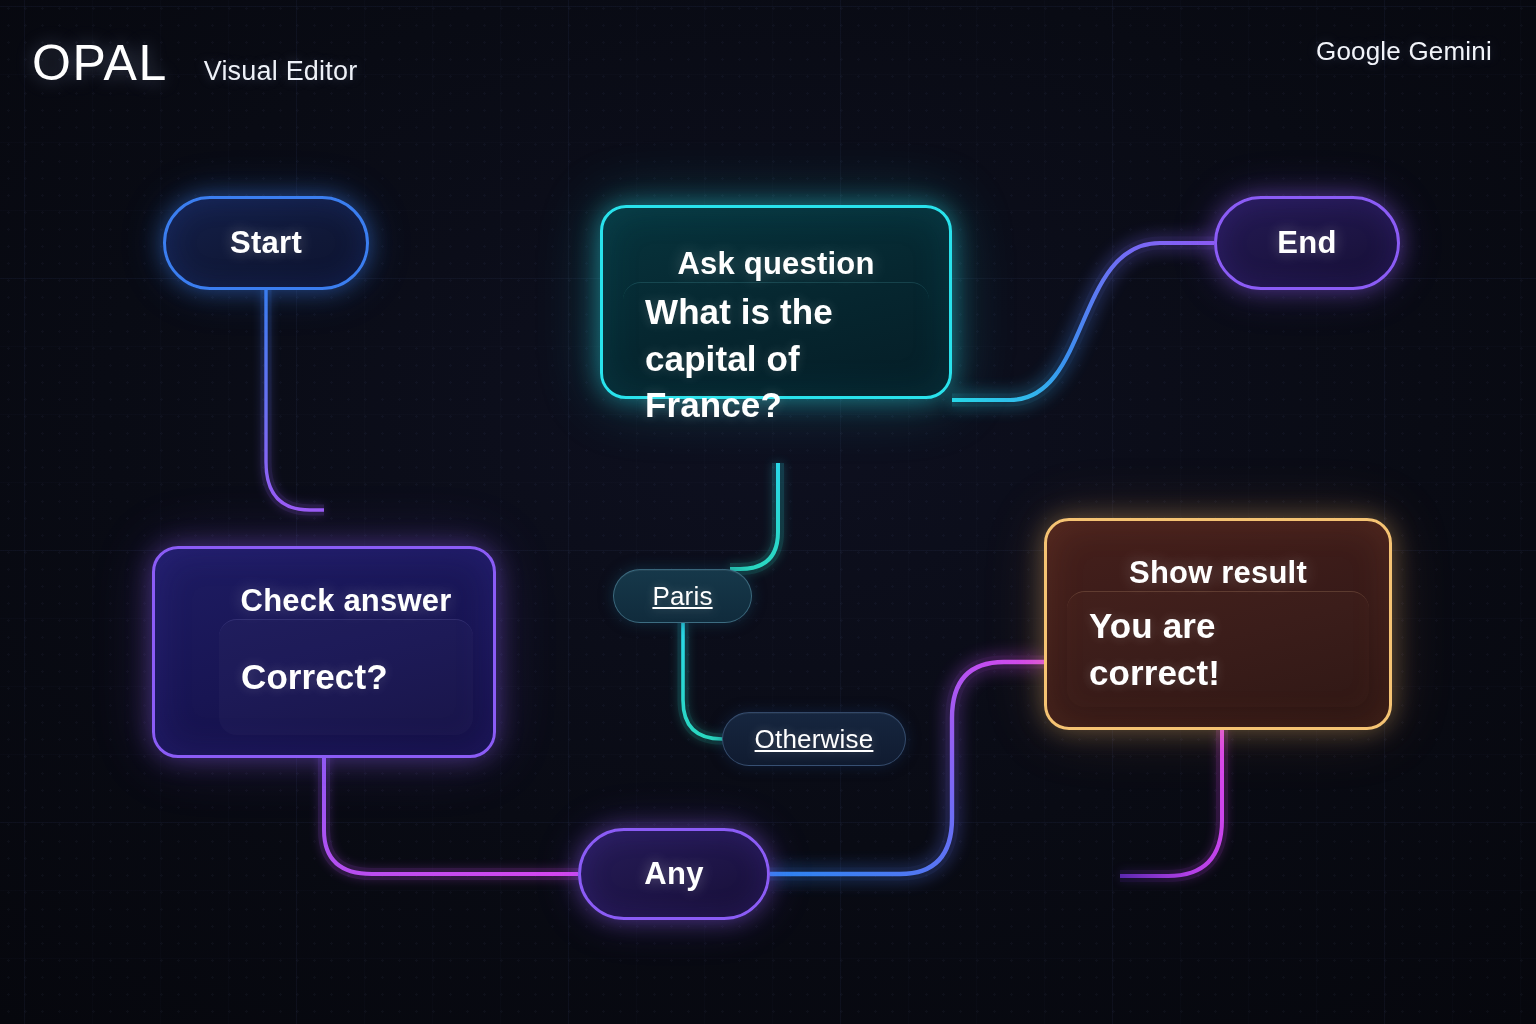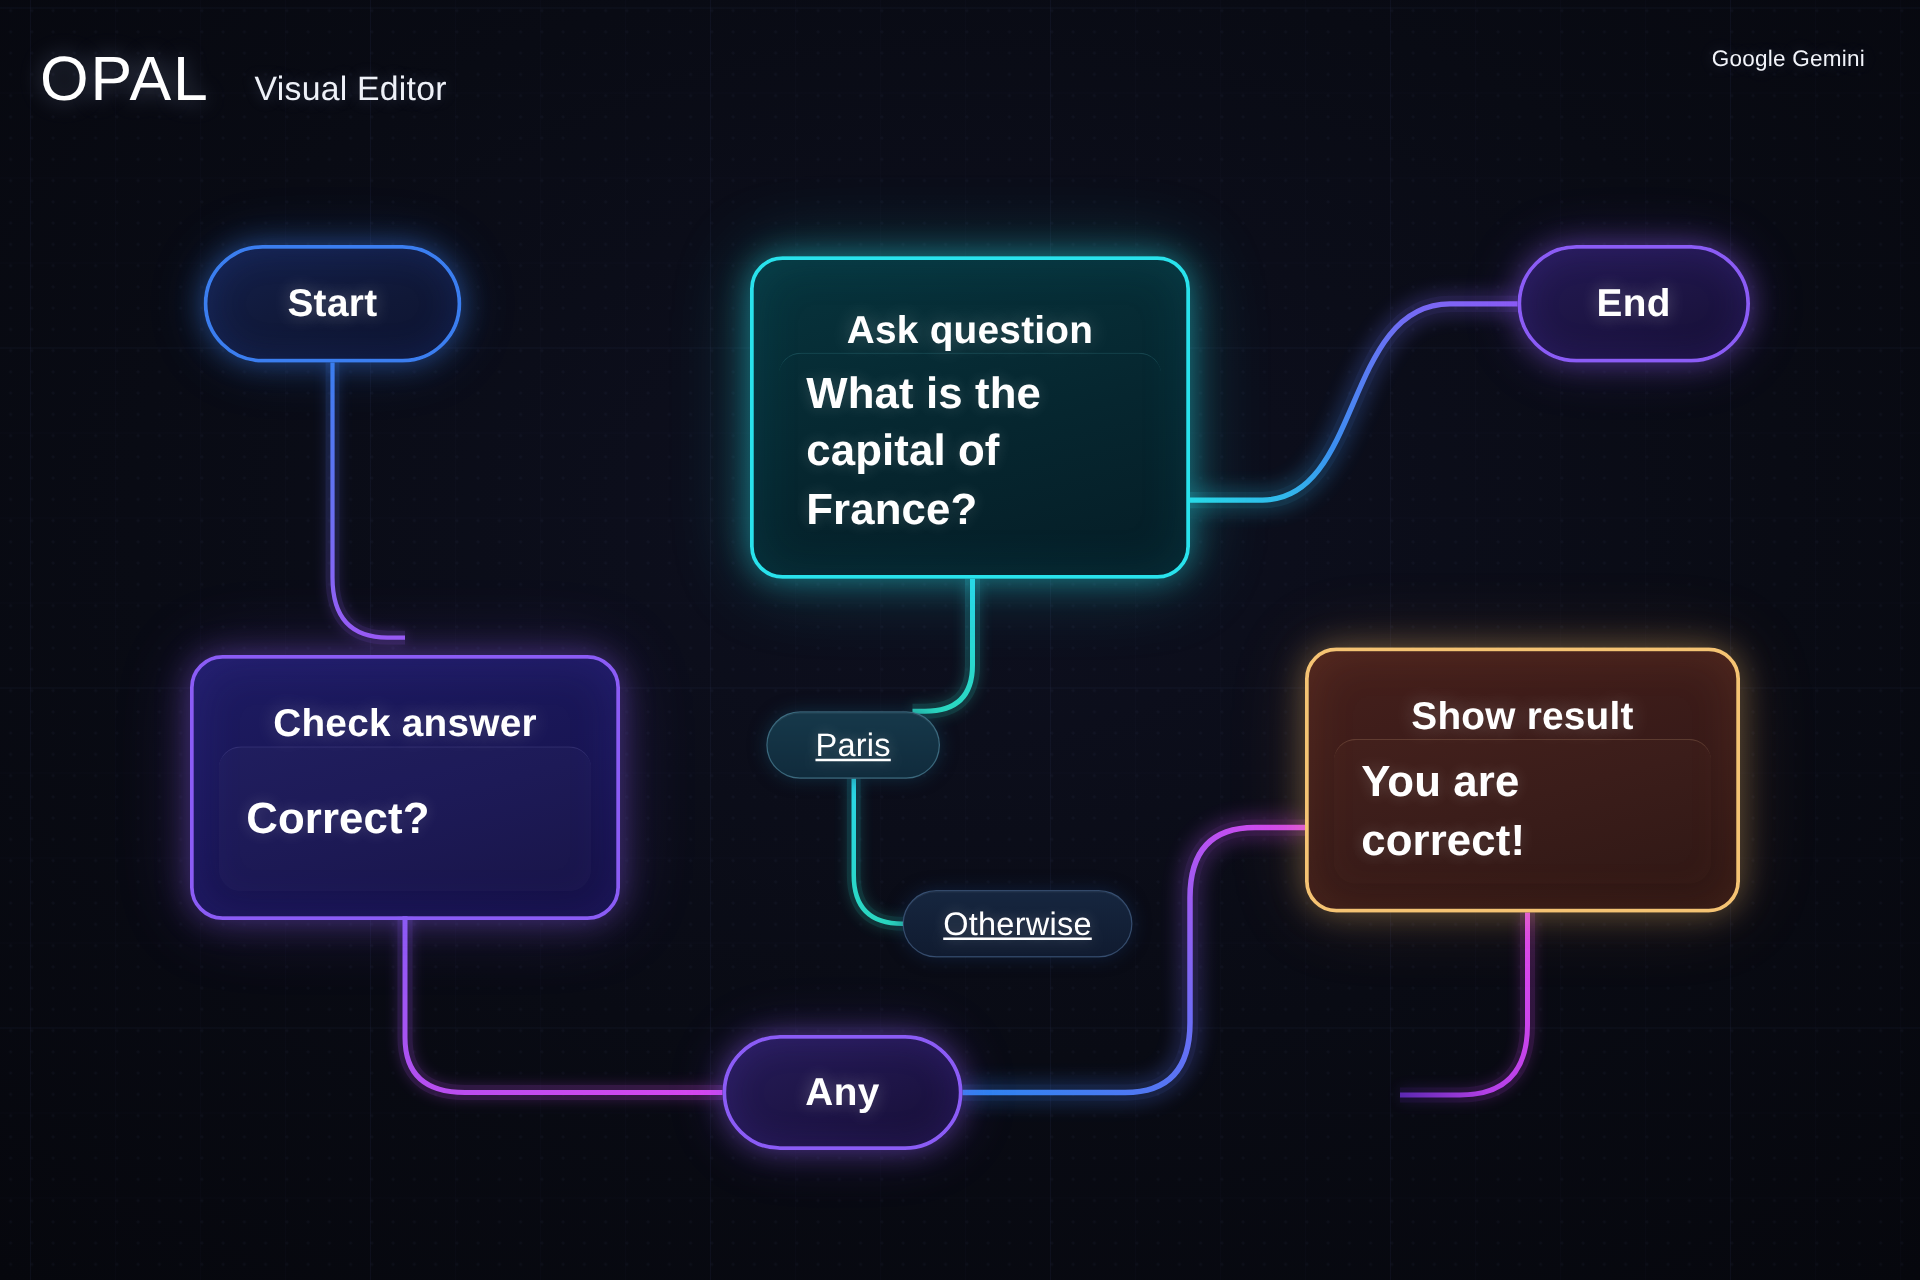--- a/index.html
+++ b/index.html
@@ -64,21 +64,21 @@
   }
   #brand-sub {
     font-size: 27px;
     font-weight: 400;
     color: #eef1f8;
     letter-spacing: 0.2px;
     line-height: 1;
     text-shadow: 0 0 12px rgba(170,190,240,0.25);
   }
   #brand-right {
-    font-size: 18px;
+    font-size: 26px;
     font-weight: 400;
     color: #f2f4fa;
     letter-spacing: 0.2px;
     line-height: 1;
     text-shadow: 0 0 12px rgba(170,190,240,0.22);
   }
 
   
   #edges {
     position: absolute;
@@ -185,36 +185,37 @@
   }
   #node-any {
     left: 578px; top: 828px; width: 192px; height: 92px;
     border-color: #8b5cf6;
     background: linear-gradient(160deg, #261c58 0%, #1d1445 60%, #160f34 100%);
     box-shadow: 0 0 22px rgba(139,92,246,0.45), 0 0 46px rgba(139,92,246,0.22),
                 inset 0 0 28px rgba(100,60,220,0.2);
   }
 
   #node-ask {
-    left: 600px; top: 205px; width: 352px; height: 258px;
+    left: 600px; top: 205px; width: 352px; height: 194px;
     border-color: #29e2ec;
     background: linear-gradient(165deg, #07343d 0%, #06262f 55%, #051d26 100%);
     box-shadow: 0 0 26px rgba(41,226,236,0.45), 0 0 62px rgba(41,226,236,0.25),
                 inset 0 0 38px rgba(20,150,170,0.16);
     padding-top: 38px;
   }
   #node-ask .node-body-panel { border-top-color: rgba(120,240,250,0.14); }
 
   #node-check {
-    left: 152px; top: 524px; width: 344px; height: 212px;
+    left: 152px; top: 546px; width: 344px; height: 212px;
     border-color: #8b5cf6;
     background: linear-gradient(165deg, #1e1c63 0%, #181553 55%, #130f42 100%);
     box-shadow: 0 0 26px rgba(139,92,246,0.42), 0 0 62px rgba(139,92,246,0.2),
                 inset 0 0 38px rgba(80,60,210,0.2);
     padding-top: 34px;
+    padding-left: 44px;
   }
   #node-check .node-body-panel {
     border-top-color: rgba(180,170,255,0.13);
     background: rgba(255,255,255,0.022);
   }
 
   #node-show {
     left: 1044px; top: 518px; width: 348px; height: 212px;
     border-color: #f5c373;
     background: linear-gradient(165deg, #46201c 0%, #371a18 55%, #2a1412 100%);

